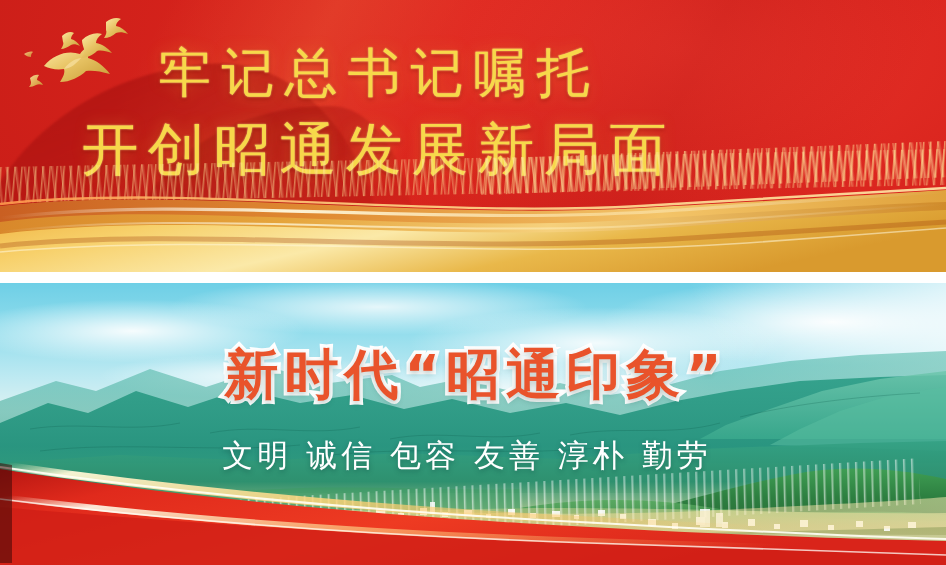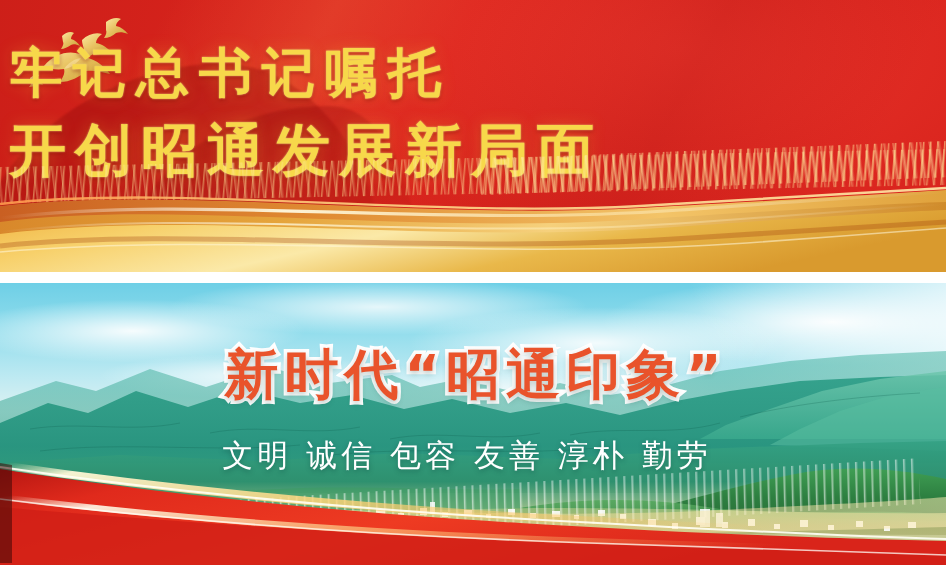--- a/index.html
+++ b/index.html
@@ -80,25 +80,25 @@
     height: 84px;
   }
   .doves svg { display: block; width: 100%; height: 100%; }
 
   
   .red-title {
     position: absolute;
     left: 0;
     top: 46px;
     width: 748px;
-    text-align: left;
+    text-align: center;
     line-height: 1.0;
     color: #f7d84a;
     font-family: "DejaVu Serif", "Liberation Serif", serif;
-    font-weight: 700;
+    font-weight: 400;
     text-shadow:
        0 0 2px rgba(255,235,140,0.85),
        0 2px 4px rgba(120,0,0,0.45),
        0 0 16px rgba(255,200,60,0.30);
     user-select: none;
   }
   .red-title .tline1 {
     display: block;
     font-size: 53px;
     letter-spacing: 10px;

